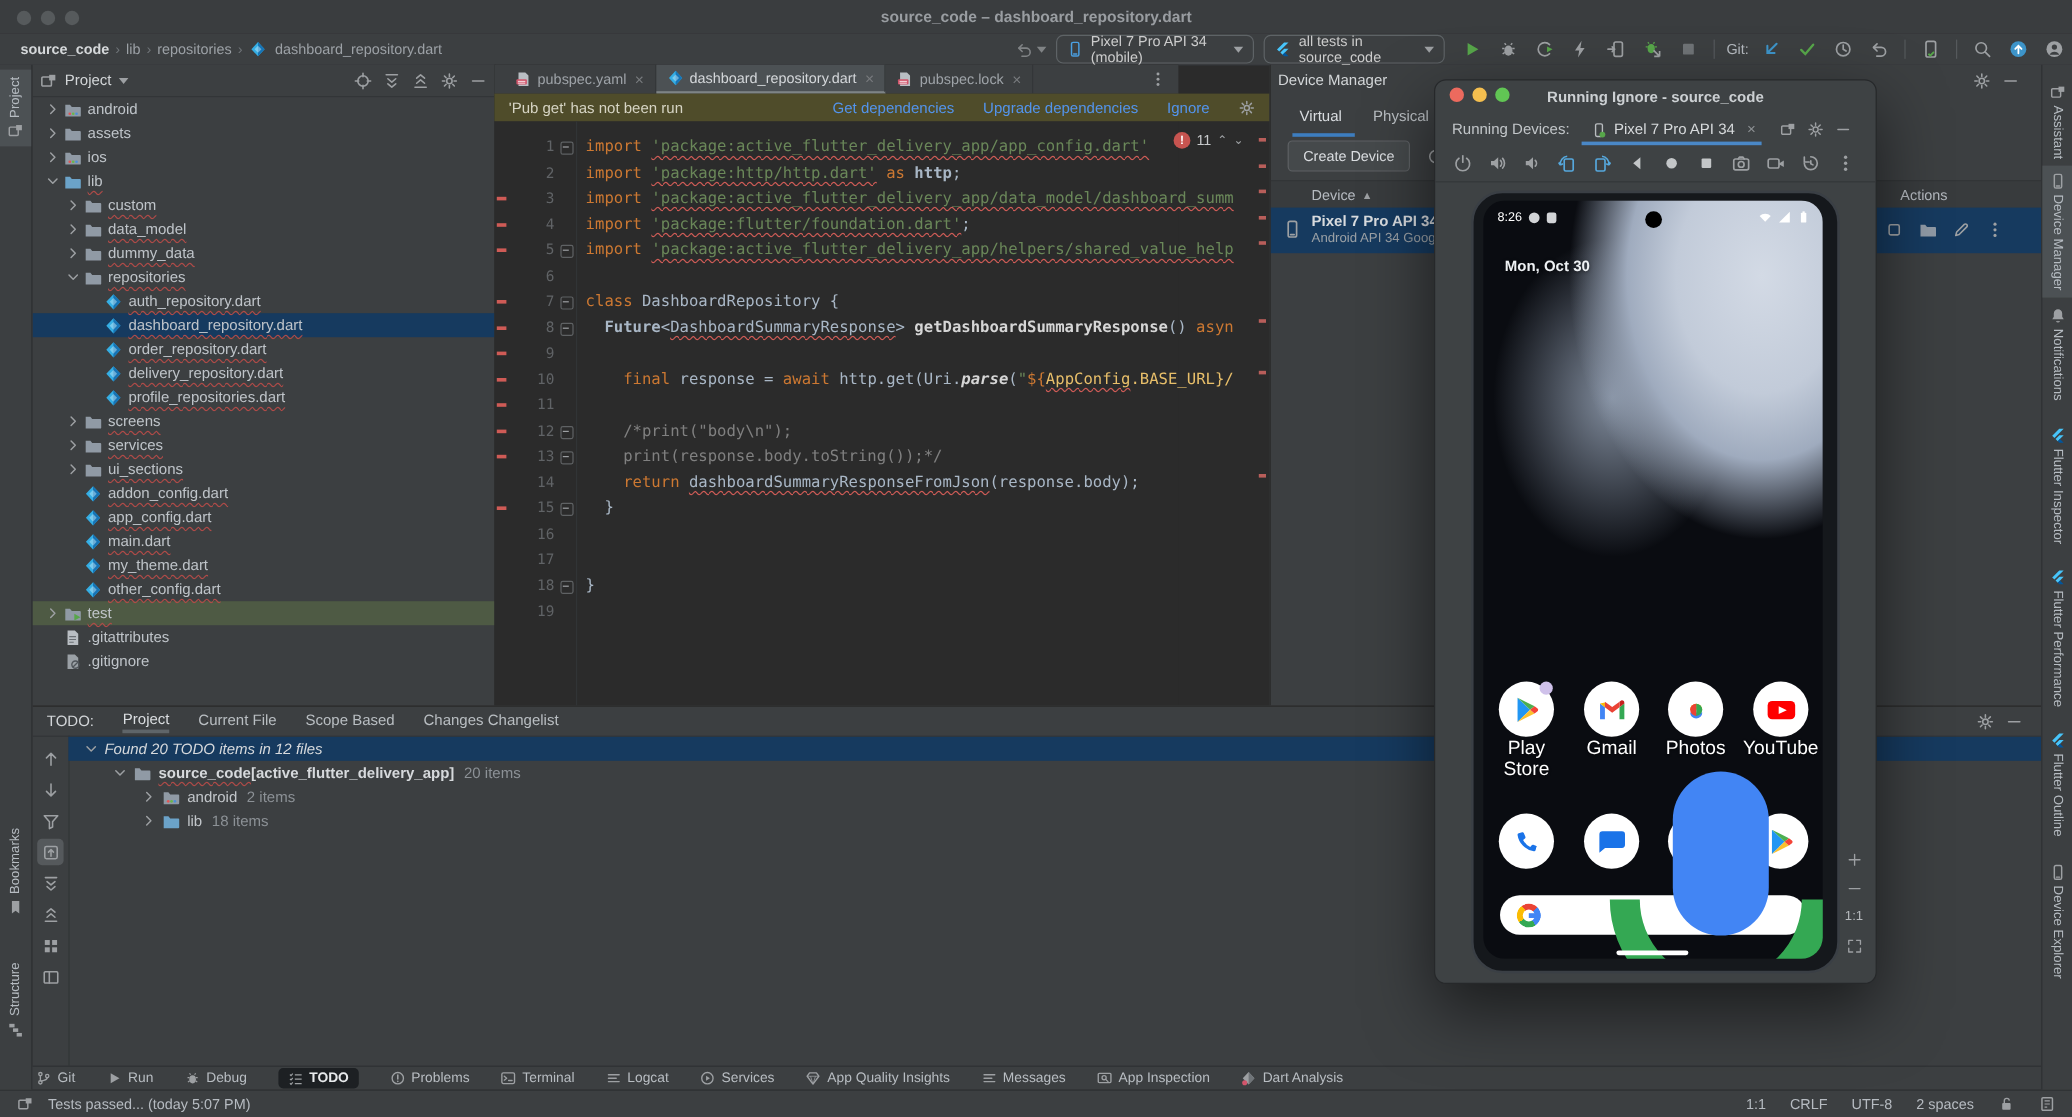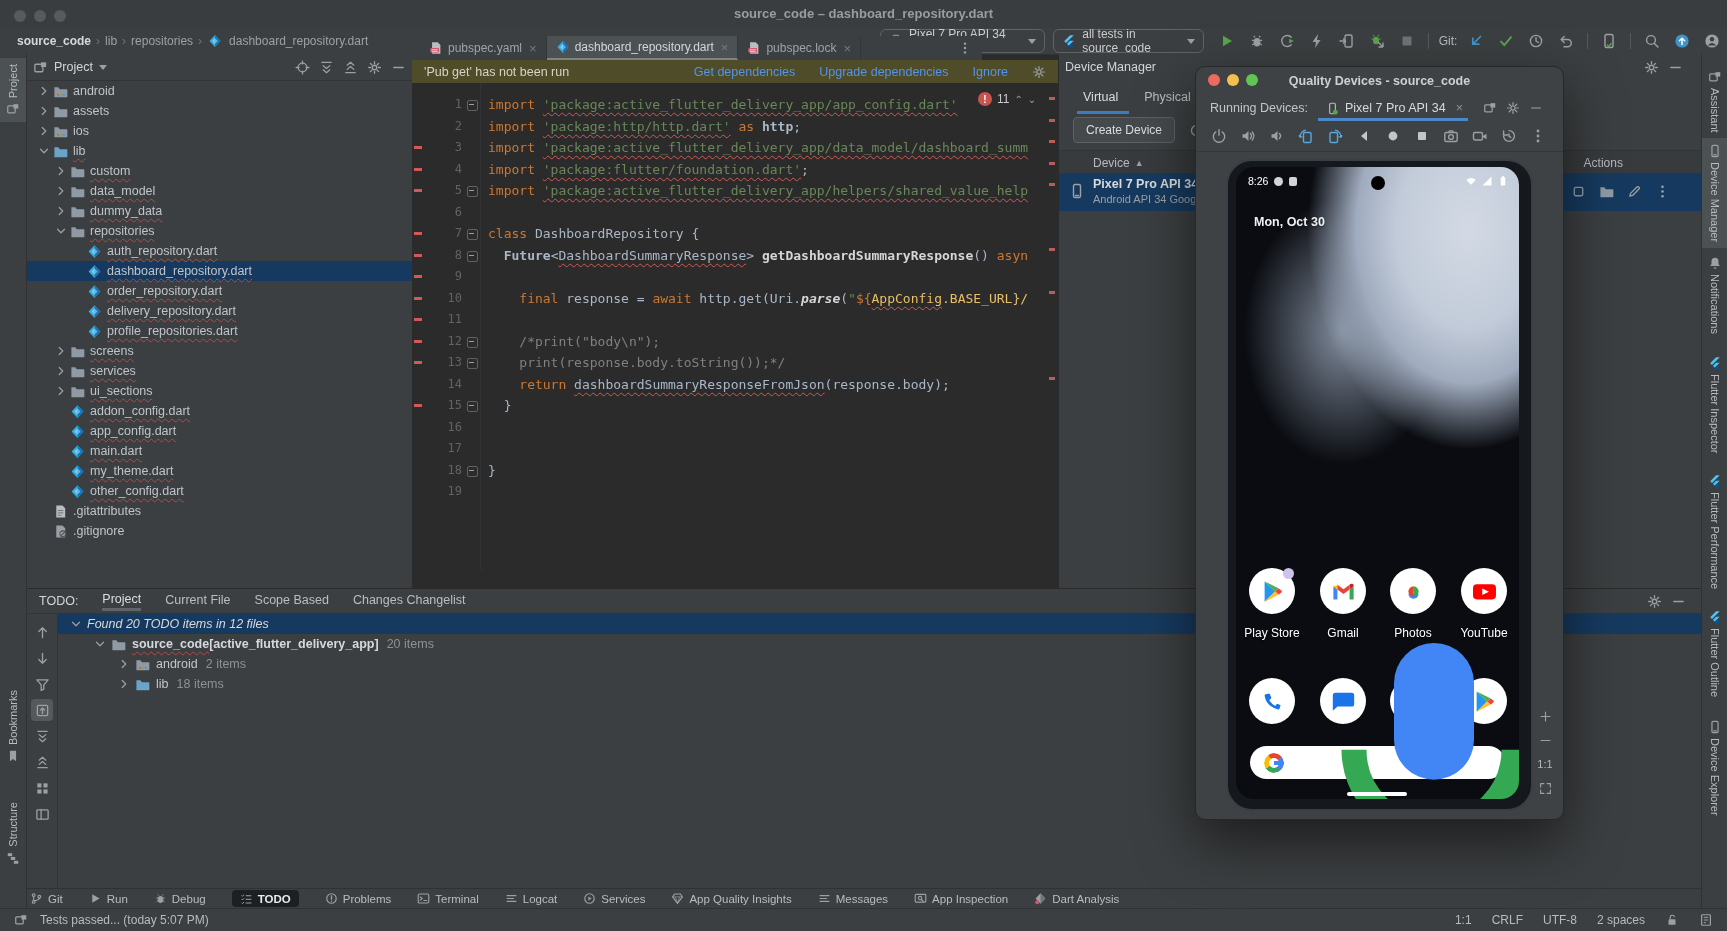--- a/index.html
+++ b/index.html
@@ -31,21 +31,21 @@
   .vtab.up .lbl{transform:rotate(180deg);}
   
   #project{left:27px;top:54px;width:385px;height:534px;background:#3c3f41;border-right:1px solid #2b2b2b;}
   .panel-head{height:26px;display:flex;align-items:center;padding:0 6px;font-size:12.5px;color:#d3d6d8;border-bottom:1px solid #323537;}
   .ph-icons{margin-left:auto;display:flex;gap:9px;align-items:center;}
   .trow{height:20px;display:flex;align-items:center;font-size:12.5px;color:#bfc4c9;white-space:nowrap;}
   .trow.sel{background:#163a5f;}
   .trow.tint{background:#4e5a44;}
   .sq{text-decoration-line:underline;text-decoration-style:wavy;text-decoration-color:#b04a47;text-decoration-thickness:1px;text-underline-offset:3px;}
   
-  #editor{left:412px;top:36px;width:570px;height:534px;background:#2b2b2b;}
+  #editor{left:412px;top:54px;width:570px;height:534px;background:#2b2b2b;}
   #tabs{height:24px;background:#3c3f41;border-bottom:1px solid #2f3133;display:flex;align-items:stretch;padding-left:8px;position:relative;}
   .etab{display:flex;align-items:center;gap:5px;padding:0 9px;font-size:12px;color:#9ea3a8;border-right:1px solid #333638;}
   .etab.active{background:#4c5154;color:#d4d7da;border-bottom:2px solid #7e8486;}
   .etab .x{color:#787b7e;font-size:13px;margin-left:2px;}
   #banner{top:24px;left:0;width:646px;height:23px;background:#4f4c2a;display:flex;align-items:center;
           font-size:12.5px;color:#d6d4c4;padding:0 12px;gap:24px;box-sizing:border-box;}
   #banner .lnk{color:#5394ec;}
   #code{top:47px;left:0;width:646px;height:487px;font-family:"DejaVu Sans Mono",monospace;font-size:13px;}
   .cline{position:absolute;left:0;width:646px;height:21.5px;line-height:21.5px;white-space:pre;}
   .lnum{position:absolute;left:12px;width:38px;text-align:right;color:#606366;font-size:12px;}
@@ -109,21 +109,21 @@
   #rd-tools{height:30px;display:flex;align-items:center;padding:0 12px;gap:7px;border-bottom:1px solid #34373a;}
   #phone{left:30px;top:92px;width:303px;height:648px;background:#15181c;border:2px solid #3a3f45;border-radius:26px;}
   #pscreen{left:8px;top:6px;width:283px;height:632px;border-radius:18px;overflow:hidden;
     background:
       radial-gradient(90% 55% at 82% 10%, #d3dae5 0%, #c2cbd9 28%, #9fabbe 44%, rgba(12,14,20,0) 63%),
       radial-gradient(50% 30% at 38% 26%, rgba(150,163,182,.85) 0%, rgba(12,14,20,0) 70%),
       #0a0c11;}
   .appcell{position:absolute;width:70px;text-align:center;}
   .appcirc{width:46px;height:46px;border-radius:50%;background:#fff;margin:0 auto;position:relative;
            display:flex;align-items:center;justify-content:center;}
-  .applbl{margin-top:12px;font-size:12px;color:#fff;text-shadow:0 1px 2px rgba(0,0,0,.7);}
+  .applbl{margin-top:1px;font-size:16px;color:#fff;text-shadow:0 1px 2px rgba(0,0,0,.7);}
   .notifdot{position:absolute;right:1px;top:0px;width:11px;height:11px;border-radius:50%;background:#cfc1ea;}
   #searchbar{left:14px;top:579px;width:255px;height:33px;background:#fff;border-radius:17px;display:flex;align-items:center;padding:0 14px;box-sizing:border-box;}
   .gwrap{width:20px;height:20px;border-radius:50%;position:relative;overflow:hidden;flex:none;}
   .gring{position:absolute;inset:0;border-radius:50%;background:conic-gradient(from 45deg,#4285f4 0 100deg,#34a853 0 190deg,#fbbc04 0 280deg,#ea4335 0 360deg);}
   .ghole{position:absolute;inset:5px;border-radius:50%;background:#fff;}
   .gbar{position:absolute;right:0;top:8px;width:10px;height:4.5px;background:#4285f4;}
   .chr{width:26px;height:26px;border-radius:50%;background:conic-gradient(from 30deg,#fbbc04 0 120deg,#34a853 0 240deg,#ea4335 0 360deg);position:relative;}
   .chr .w{position:absolute;inset:6.5px;border-radius:50%;background:#fff;}
   .chr .b{position:absolute;inset:9px;border-radius:50%;background:#4285f4;}
   .zbtn{position:absolute;left:340px;width:18px;height:18px;display:flex;align-items:center;justify-content:center;color:#b6babd;font-size:11px;}
@@ -604,20 +604,34 @@
         <span class="ic" style="width:14px;height:14px;"></span>
         <span class="ic" style="width:15px;height:15px;margin:0 5px 0 2px;">
           <svg viewBox="0 0 16 16" xmlns="http://www.w3.org/2000/svg">
             <path d="M8 1.2L14.3 8 8 14.8 1.7 8z" fill="#35aee4"></path>
             <path d="M8 1.2L14.3 8 8 14.8z" fill="#1674b6"></path>
             <path d="M8 4.6L11.3 8 8 11.4 4.7 8z" fill="#bfe7f8" opacity=".5"></path>
           </svg>
         </span>
         <span class="sq">other_config.dart</span>
       </div>
+      <div class="trow tint" style="padding-left:10px;">
+        <span class="ic" style="width:14px;height:14px;">
+          <svg viewBox="0 0 16 16" xmlns="http://www.w3.org/2000/svg">
+            <path d="M6 4l4 4-4 4" stroke="#9da0a3" stroke-width="1.4" fill="none" stroke-linecap="round" stroke-linejoin="round"></path>
+          </svg>
+        </span>
+        <span class="ic" style="width:15px;height:15px;margin:0 5px 0 2px;">
+          <svg viewBox="0 0 16 16" xmlns="http://www.w3.org/2000/svg">
+            <path d="M1.5 3.5h4.2l1.6 2h7.2a.8.8 0 0 1 .8.8v6.9a.8.8 0 0 1-.8.8H1.5z" fill="#909aa5"></path>
+            <path d="M9.5 8l5.5 3-5.5 3z" fill="#57a64a"></path>
+          </svg>
+        </span>
+        <span class="sq">test</span>
+      </div>
       <div class="trow" style="padding-left:10px;">
         <span class="ic" style="width:14px;height:14px;"></span>
         <span class="ic" style="width:15px;height:15px;margin:0 5px 0 2px;">
           <svg viewBox="0 0 16 16" xmlns="http://www.w3.org/2000/svg">
             <path d="M3.5 1.5h6.5l3 3v10h-9.5z" fill="#b9bec3"></path>
             <path d="M5 7h6M5 9.5h6M5 12h4" stroke="#6a6f74" stroke-width="1"></path>
           </svg>
         </span>
         <span class="">.gitattributes</span>
       </div>
@@ -1153,21 +1167,21 @@
           <path d="M6.5 12.5h3" stroke="#9da0a3" stroke-width="1.4" fill="none" stroke-linecap="round" stroke-linejoin="round"></path>
         </svg>
       </span>
       <span class="lbl">Device Explorer</span>
     </div>
   </aside>
 
 <div id="rdwin" class="abs">
   <div id="rd-title">
     <span><i class="rl" style="background:#ec6a5e"></i><i class="rl" style="background:#f5bf4f"></i><i class="rl" style="background:#61c554"></i></span>
-    <span class="t">Quality Devices - source_code</span>
+    <span class="t">Running Ignore - source_code</span>
   </div>
   <div id="rd-tabs">
     <span>Running Devices:</span>
     <span id="rd-tab">
       <span class="ic" style="width:13px;height:13px">
           <svg viewBox="0 0 16 16" xmlns="http://www.w3.org/2000/svg">
             <rect x="4.5" y="1.5" width="7" height="13" rx="1.5" stroke="#b9bdc0" stroke-width="1.4" fill="none"></rect>
             <circle cx="11.5" cy="12.5" r="3" fill="#57a64a"></circle>
           </svg>
         </span>

